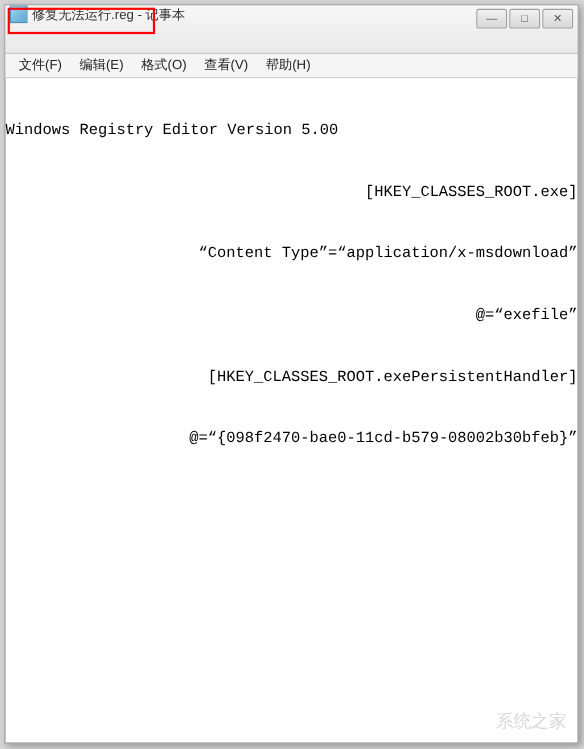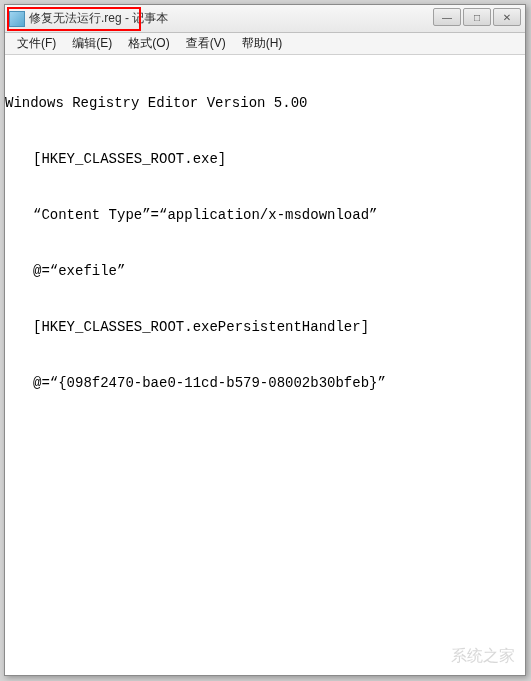--- a/index.html
+++ b/index.html
@@ -15,25 +15,24 @@
       position: absolute;
       top: 4px;
       left: 4px;
       width: 522px;
       height: 672px;
       background: #fff;
       border: 1px solid #8a8a8a;
       box-shadow: 2px 2px 6px rgba(0,0,0,0.3);
     }
     .titlebar {
-      height: 28px;
+      height: 44px;
       background: linear-gradient(to bottom, #f7f7f7, #e8e8e8);
       border-bottom: 1px solid #c0c0c0;
       display: flex;
-      align-items: center;
       padding: 0 4px;
       position: relative;
     }
     .title-icon {
       width: 16px;
       height: 16px;
       background: linear-gradient(135deg, #9fd4f0, #5aa8d0);
       border: 1px solid #4a90b8;
       margin-right: 4px;
       flex-shrink: 0;
@@ -91,21 +90,21 @@
       padding: 6px 0;
       font-family: SimSun, "Courier New", monospace;
       font-size: 14px;
       color: #000;
       line-height: 2.0;
       white-space: pre-wrap;
       height: calc(100% - 50px);
       overflow: hidden;
     }
     .content-line { display: block; }
-    .indent { padding-left: 28px; }
+    .indent { padding-left: 28px; text-align: right; }
     .watermark {
       position: absolute;
       right: 10px;
       bottom: 8px;
       color: rgba(200,200,200,0.7);
       font-size: 16px;
       pointer-events: none;
     }
   </style>
 </head>

